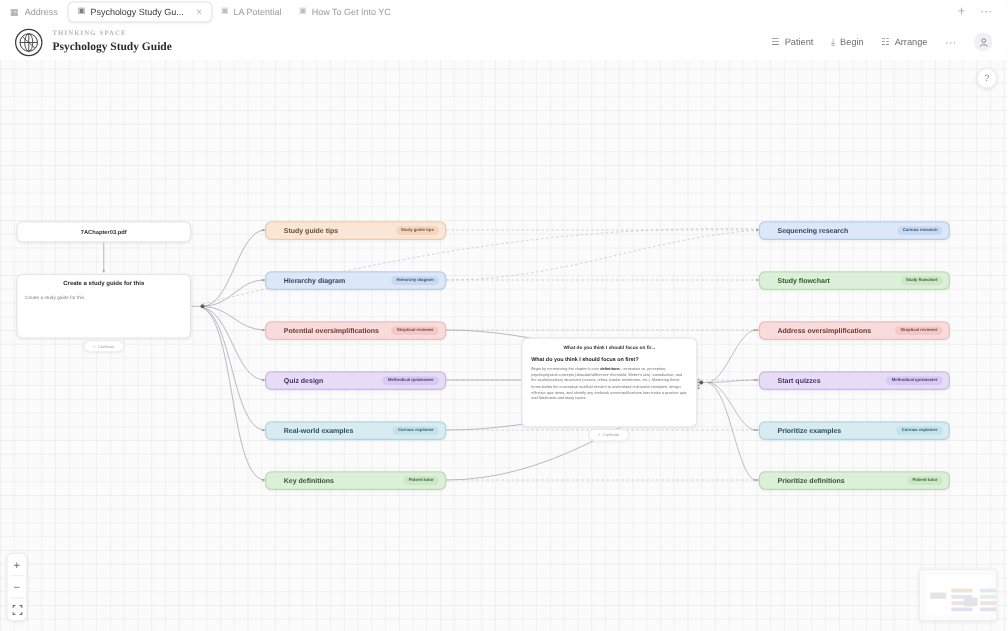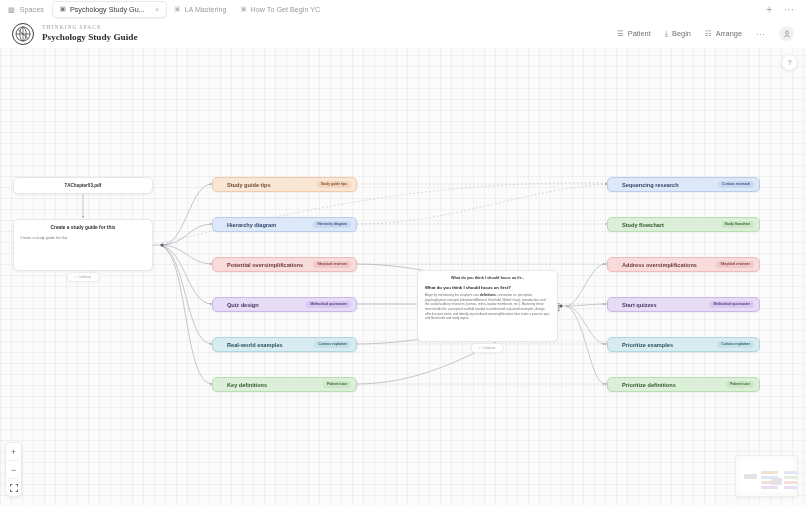--- a/index.html
+++ b/index.html
@@ -305,35 +305,35 @@
     </div>
     <div class="continue-pill" style="left:487px; top:343px;">
       <span>+</span>
       <span>Continue</span>
     </div>
   </div>
 
   <div id="topbar">
     <div class="spaces-btn">
       <span class="glyph">▦</span>
-      <span>Spaces</span>
+      <span>Address</span>
     </div>
     <div class="tabstrip" id="tabstrip">
         <div class="chip active">
           <span class="glyph">▣</span>
           <span>Psychology Study Gu...</span>
           <span class="x">×</span>
         </div>
         <div class="chip">
           <span class="glyph">▣</span>
-          <span>LA Mastering</span>
+          <span>LA Potential</span>
         </div>
         <div class="chip">
           <span class="glyph">▣</span>
-          <span>How To Get Begin YC</span>
+          <span>How To Get Into YC</span>
         </div>
       </div>
     <div class="topbar-right">
       <span class="ic">+</span>
       <span class="ic">···</span>
     </div>
   </div>
 
   <div id="header">
     <div id="logo">

